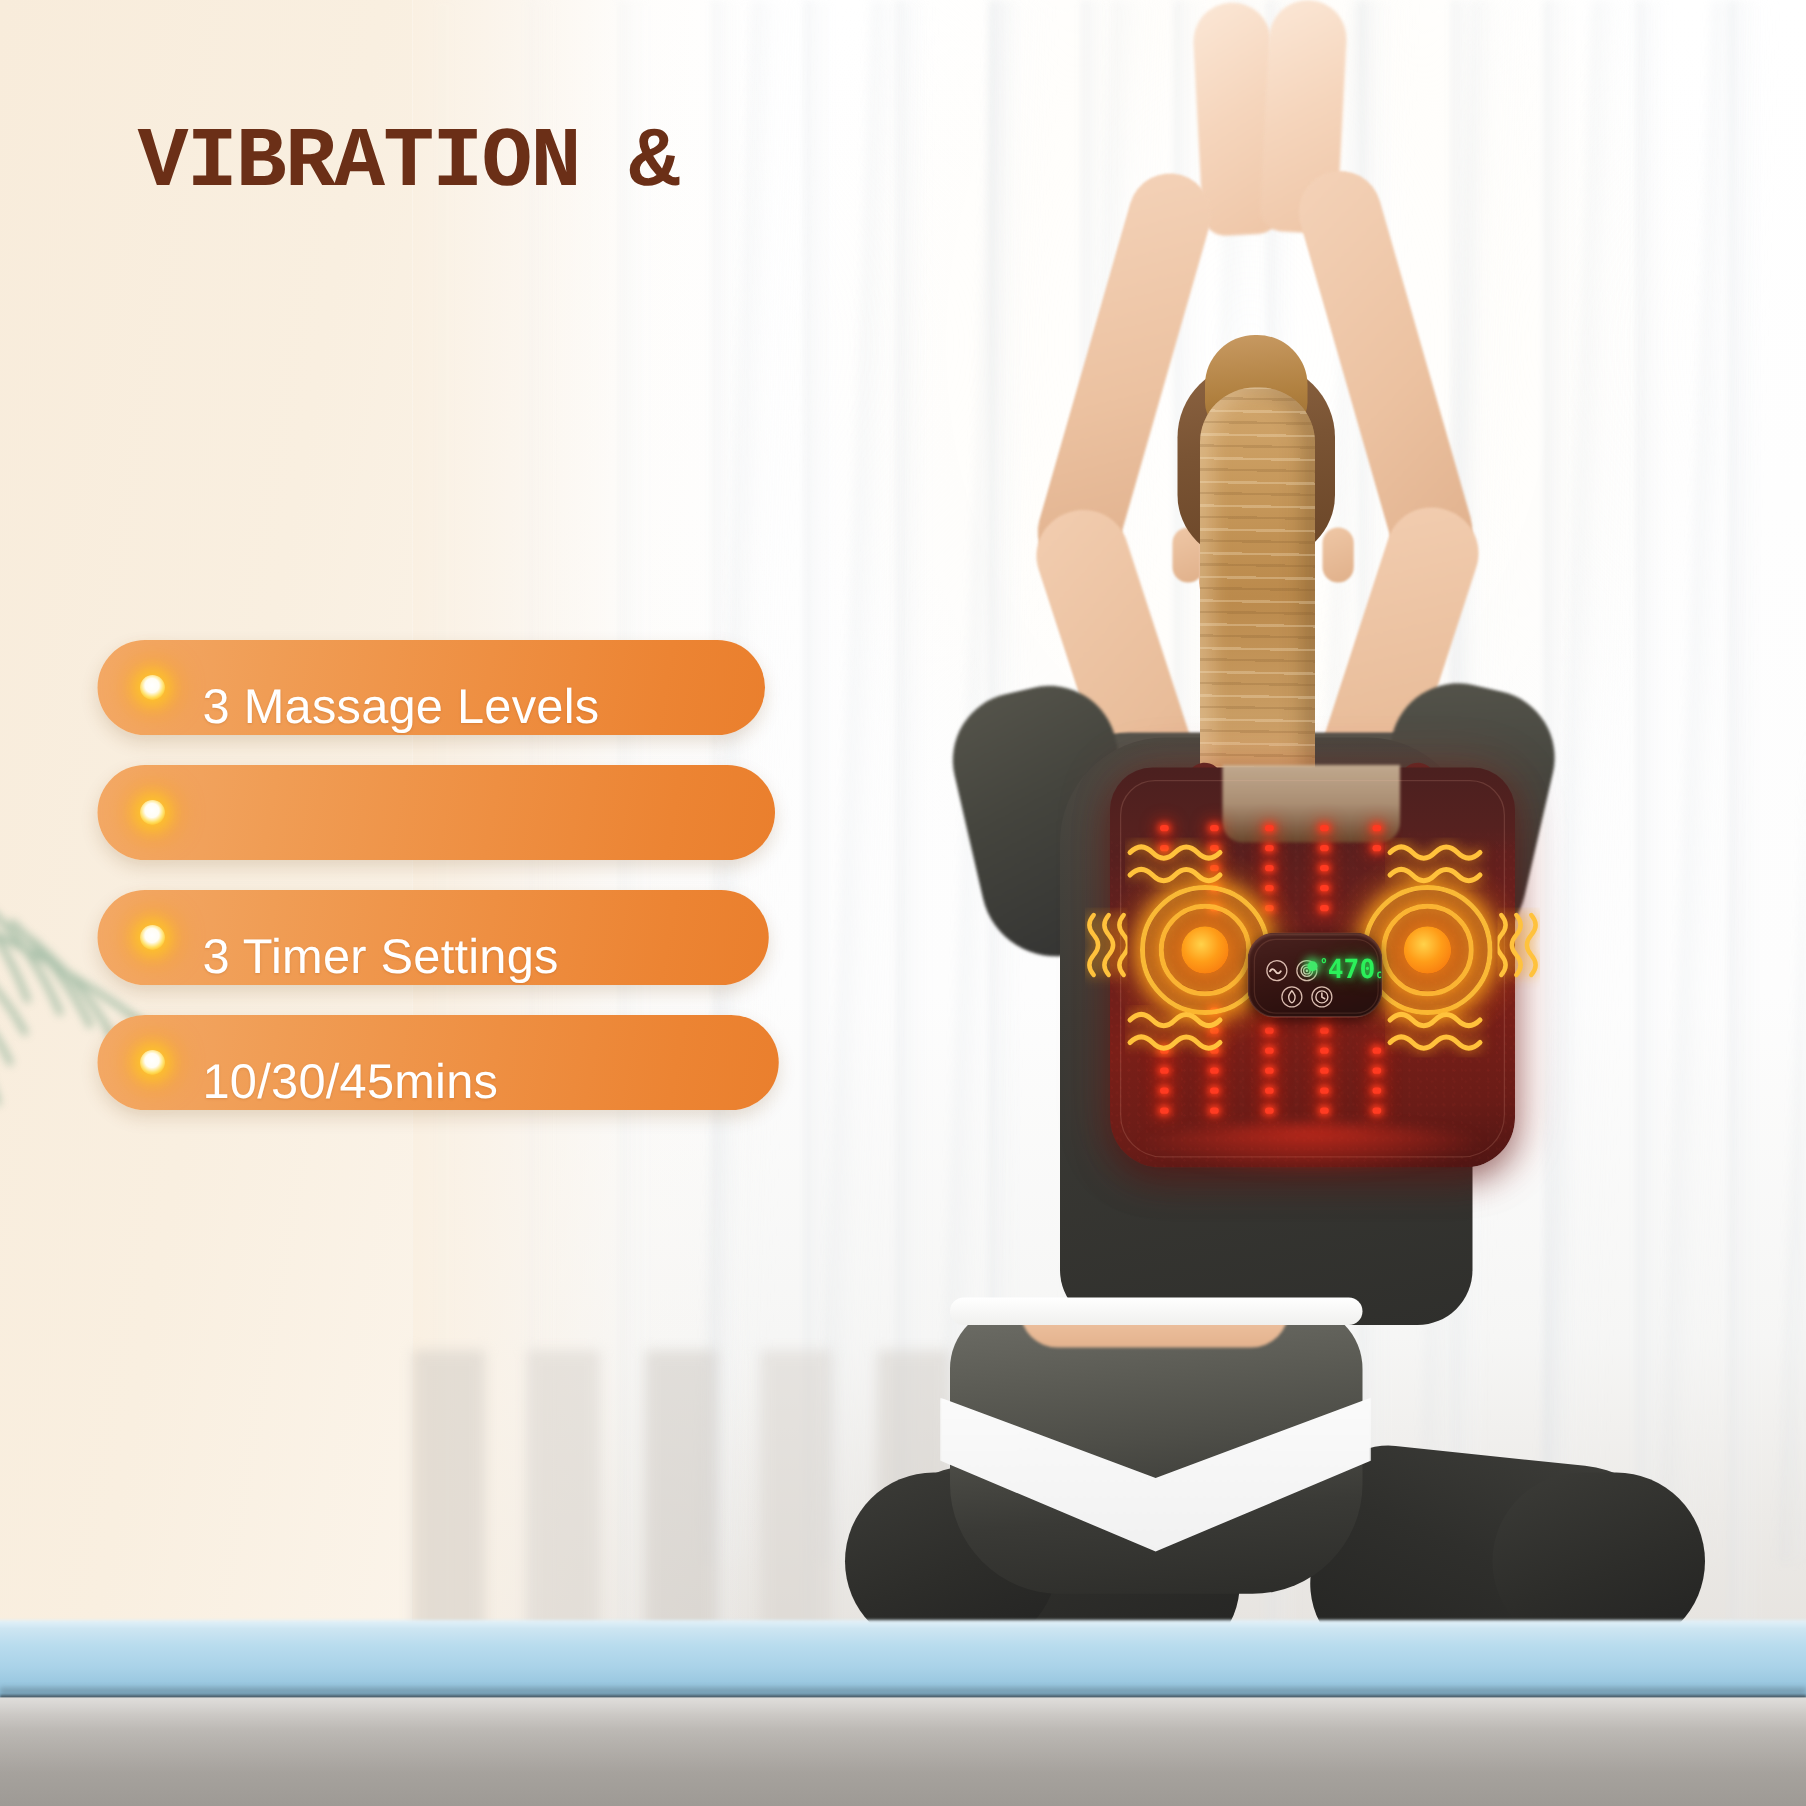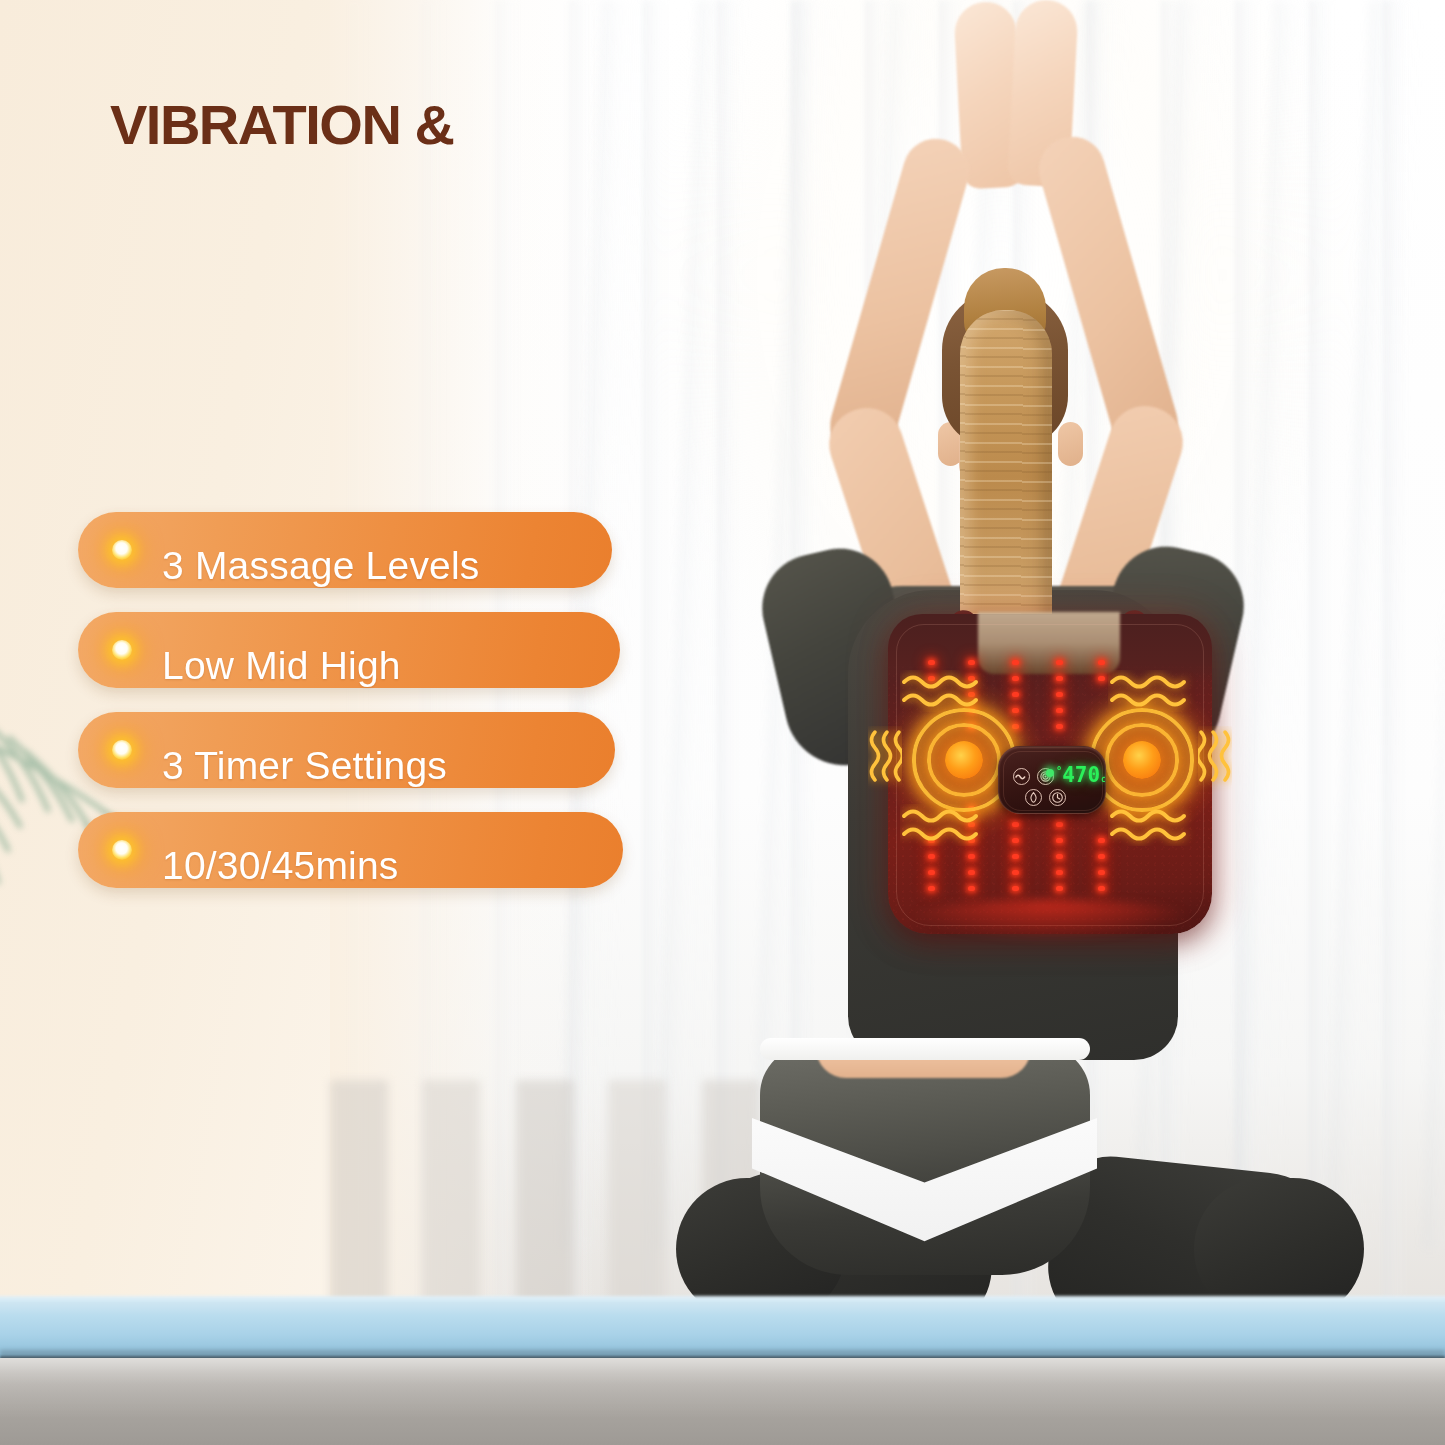--- a/index.html
+++ b/index.html
@@ -328,22 +328,22 @@
   }
   .lcd .sub {
     font-size:7px; align-self:flex-end; margin-bottom:2px;
     text-shadow:0 0 4px rgba(45,250,95,.9);
   }
 
   
   #headline {
     position:absolute; left:110px; top:98px; width:640px;
     color:#6b2f17;
-    font-size:56px; font-weight:700; line-height:.96;
-    letter-spacing:-1.5px; text-transform:uppercase;
+    font-size:68px; font-weight:700; line-height:.96;
+    letter-spacing:-1.5px; text-transform:uppercase;font-family:Liberation Mono, monospace;
   }
   #headline .ln { display:block; white-space:nowrap; }
 
   #pills { position:absolute; left:78px; top:512px; width:560px; }
   .pill {
     position:relative; height:76px; margin-bottom:24px;
     border-radius:38px;
     background:linear-gradient(100deg,#f3a966 0%,#f09d55 26%,#ee8f42 58%,#ec8433 84%,#ea7f2d 100%);
     box-shadow:0 6px 14px rgba(120,70,20,.17);
     display:flex; align-items:flex-end;
@@ -583,21 +583,20 @@
     <span class="ln">VIBRATION &amp;</span>
   </div>
 
   <div id="pills">
     <div class="pill w1">
       <span class="dot"></span>
       <span class="ptxt">3 Massage Levels</span>
     </div>
     <div class="pill w2">
       <span class="dot"></span>
-      <span class="ptxt">Low Mid High</span>
     </div>
     <div class="pill w3">
       <span class="dot"></span>
       <span class="ptxt">3 Timer Settings</span>
     </div>
     <div class="pill w4">
       <span class="dot"></span>
       <span class="ptxt">10/30/45mins</span>
     </div>
   </div>

